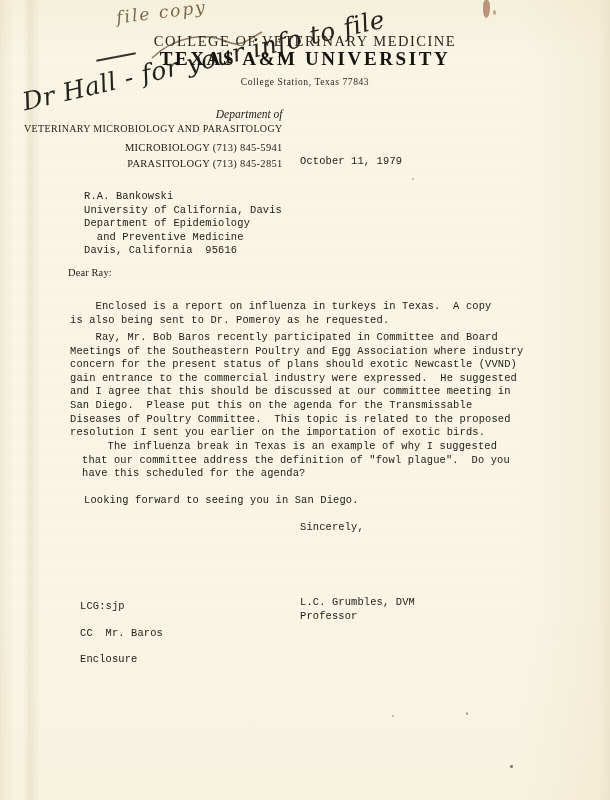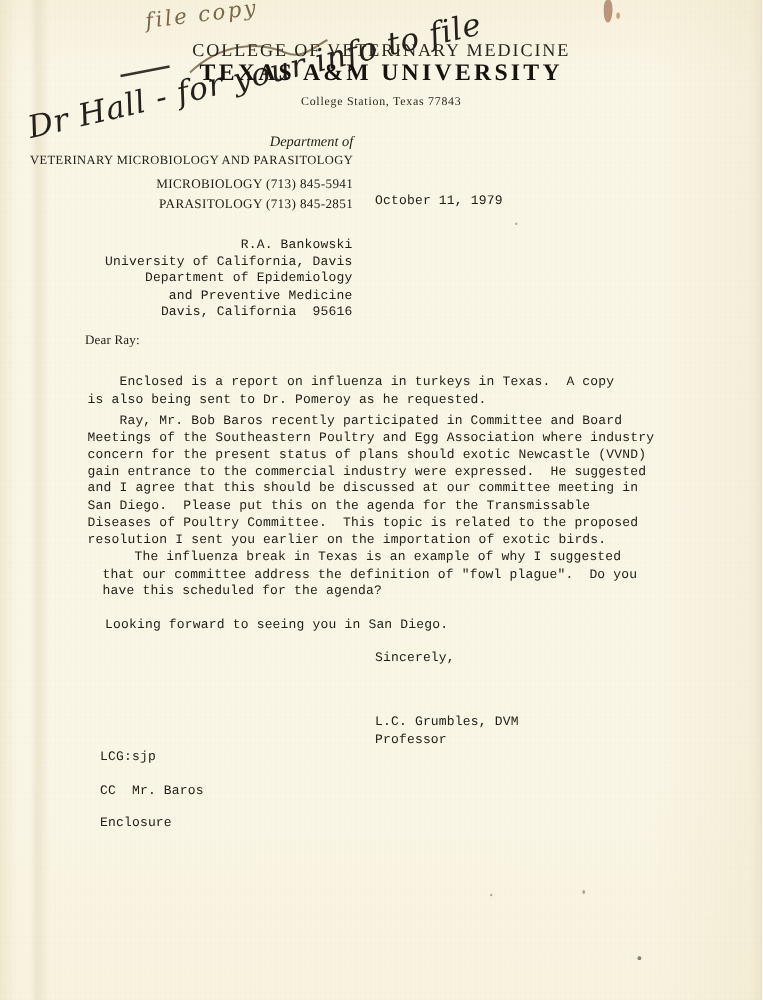--- a/index.html
+++ b/index.html
@@ -134,21 +134,20 @@
   #date-line {
     position: absolute;
     left: 300px;
     top: 155px;
     text-align: center;
   }
   #recipient-block {
     position: absolute;
     left: 84px;
     top: 190px;
-    text-align: right;
   }
   #salutation {
     position: absolute;
     left: 68px;
     top: 266px;
     font-family: Liberation Serif, serif;
   }
   #para-1 {
     position: absolute;
     left: 70px;
@@ -171,21 +170,21 @@
     text-align: right;
   }
   #signoff {
     position: absolute;
     left: 300px;
     top: 521px;
   }
   #signature-block {
     position: absolute;
     left: 300px;
-    top: 572px;
+    top: 596px;
   }
   #footer-block {
     position: absolute;
     left: 80px;
     top: 600px;
   }
   .footer-line {
     margin-bottom: 13px;
   }
 

